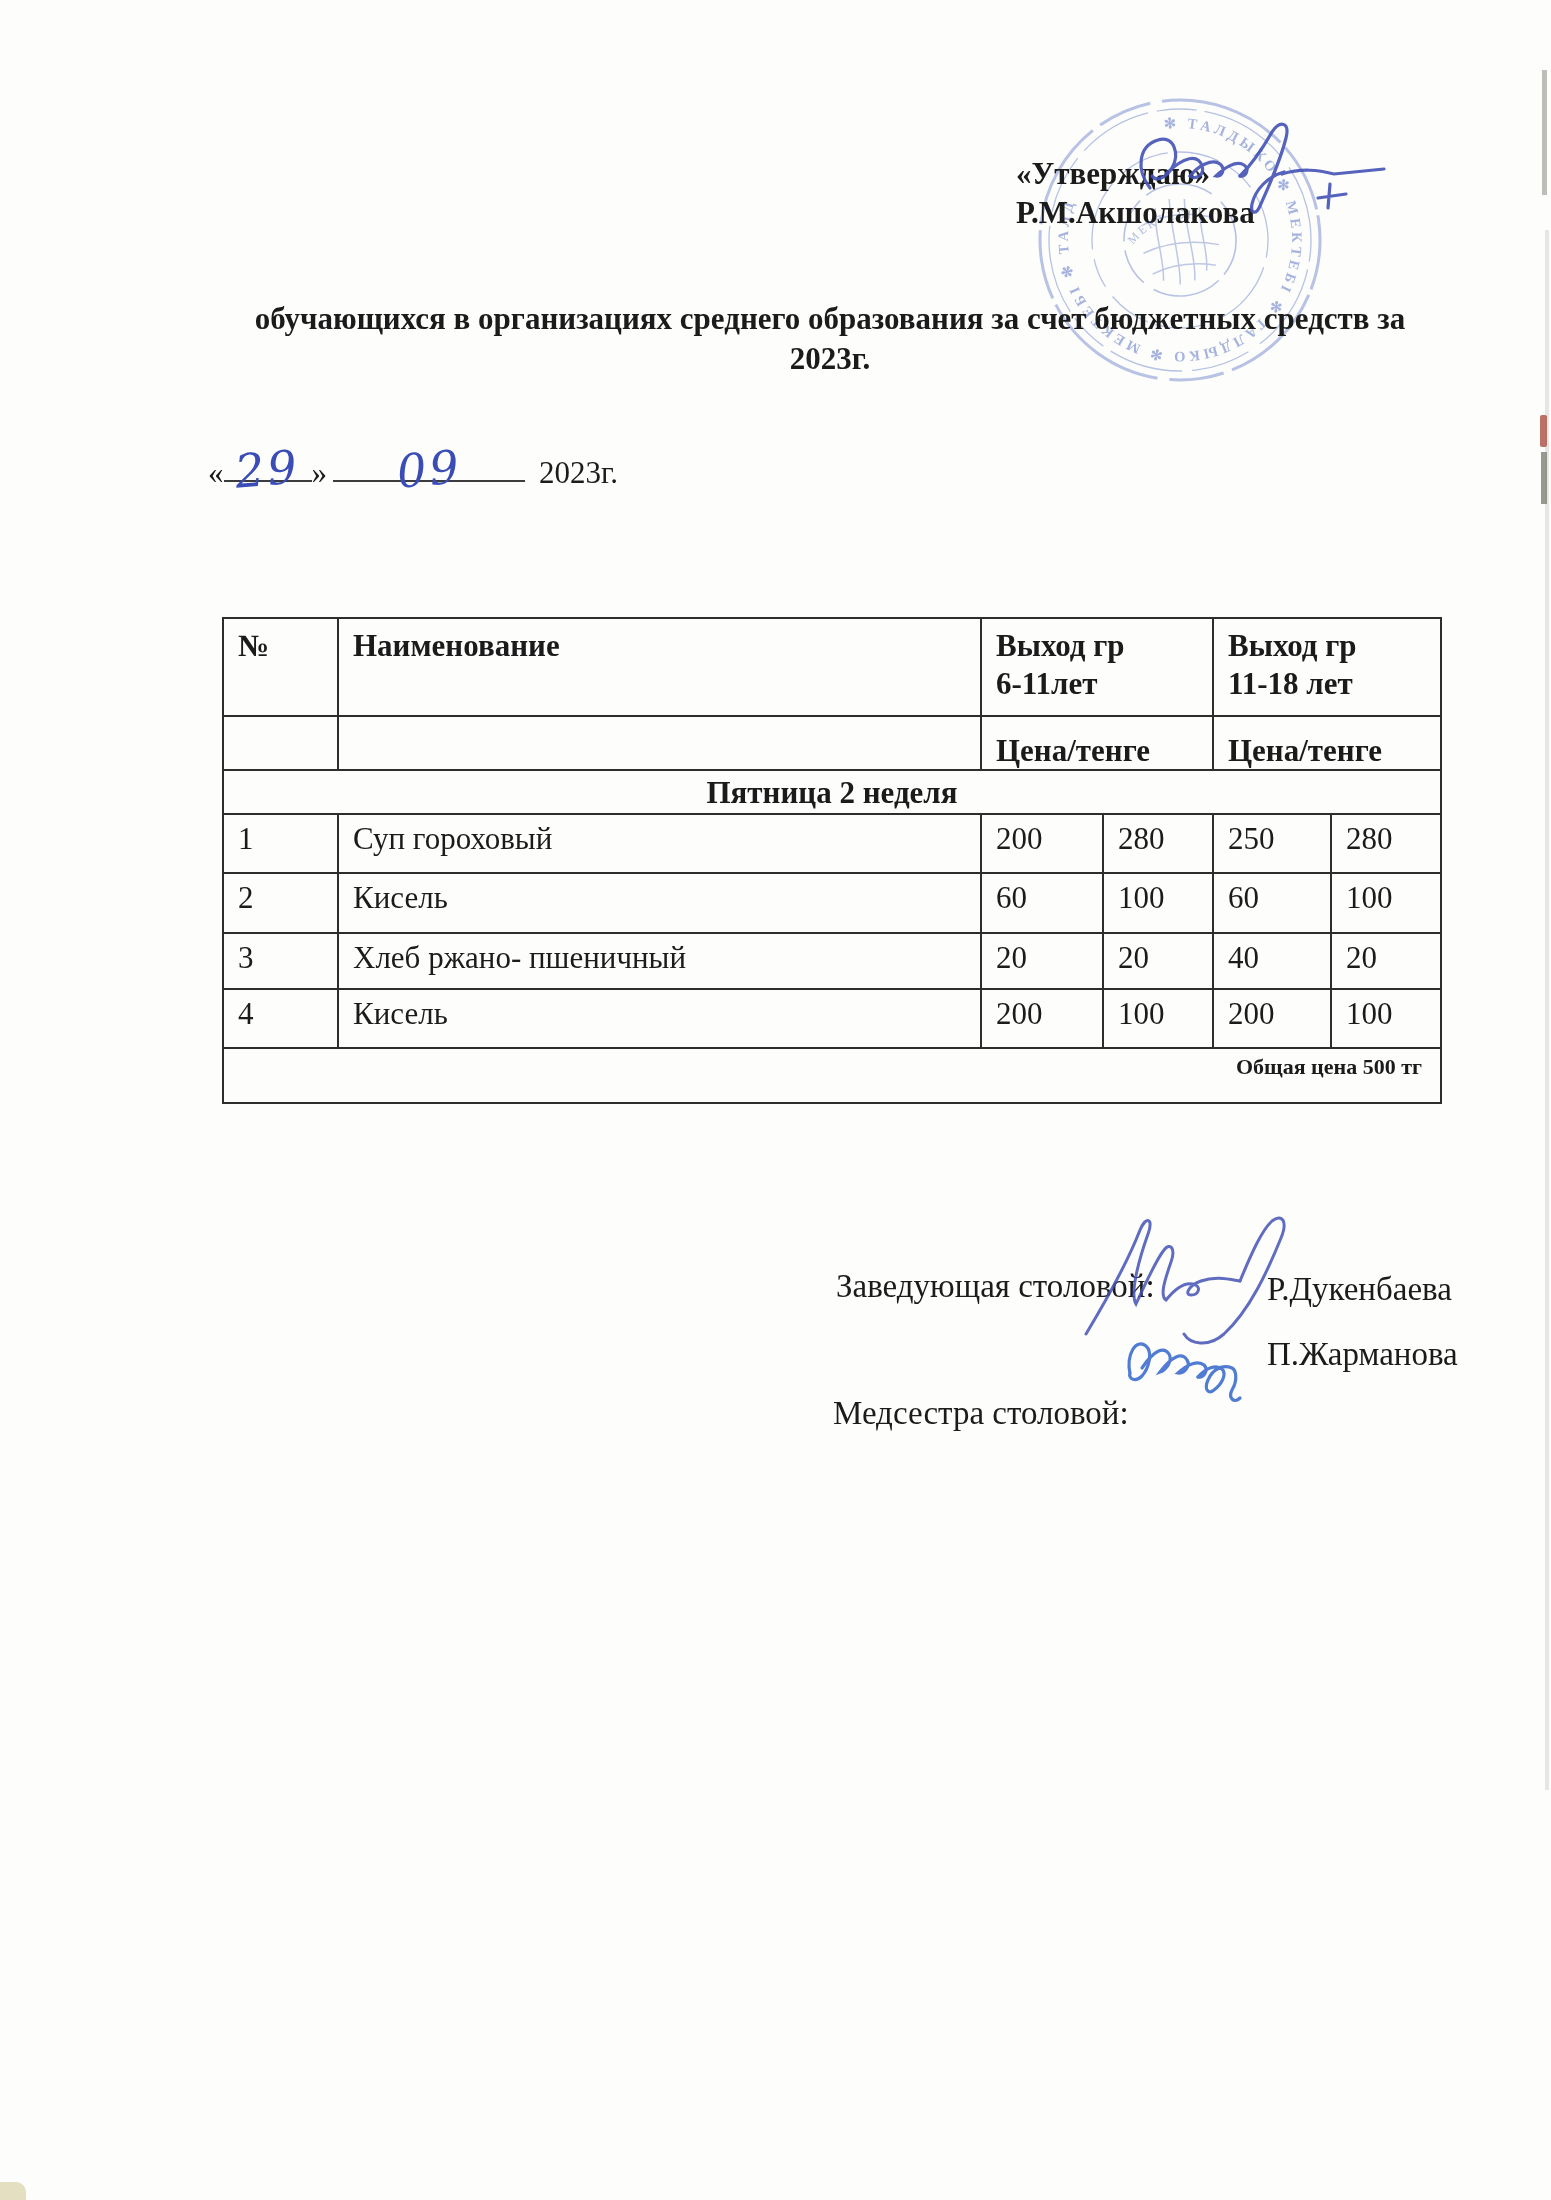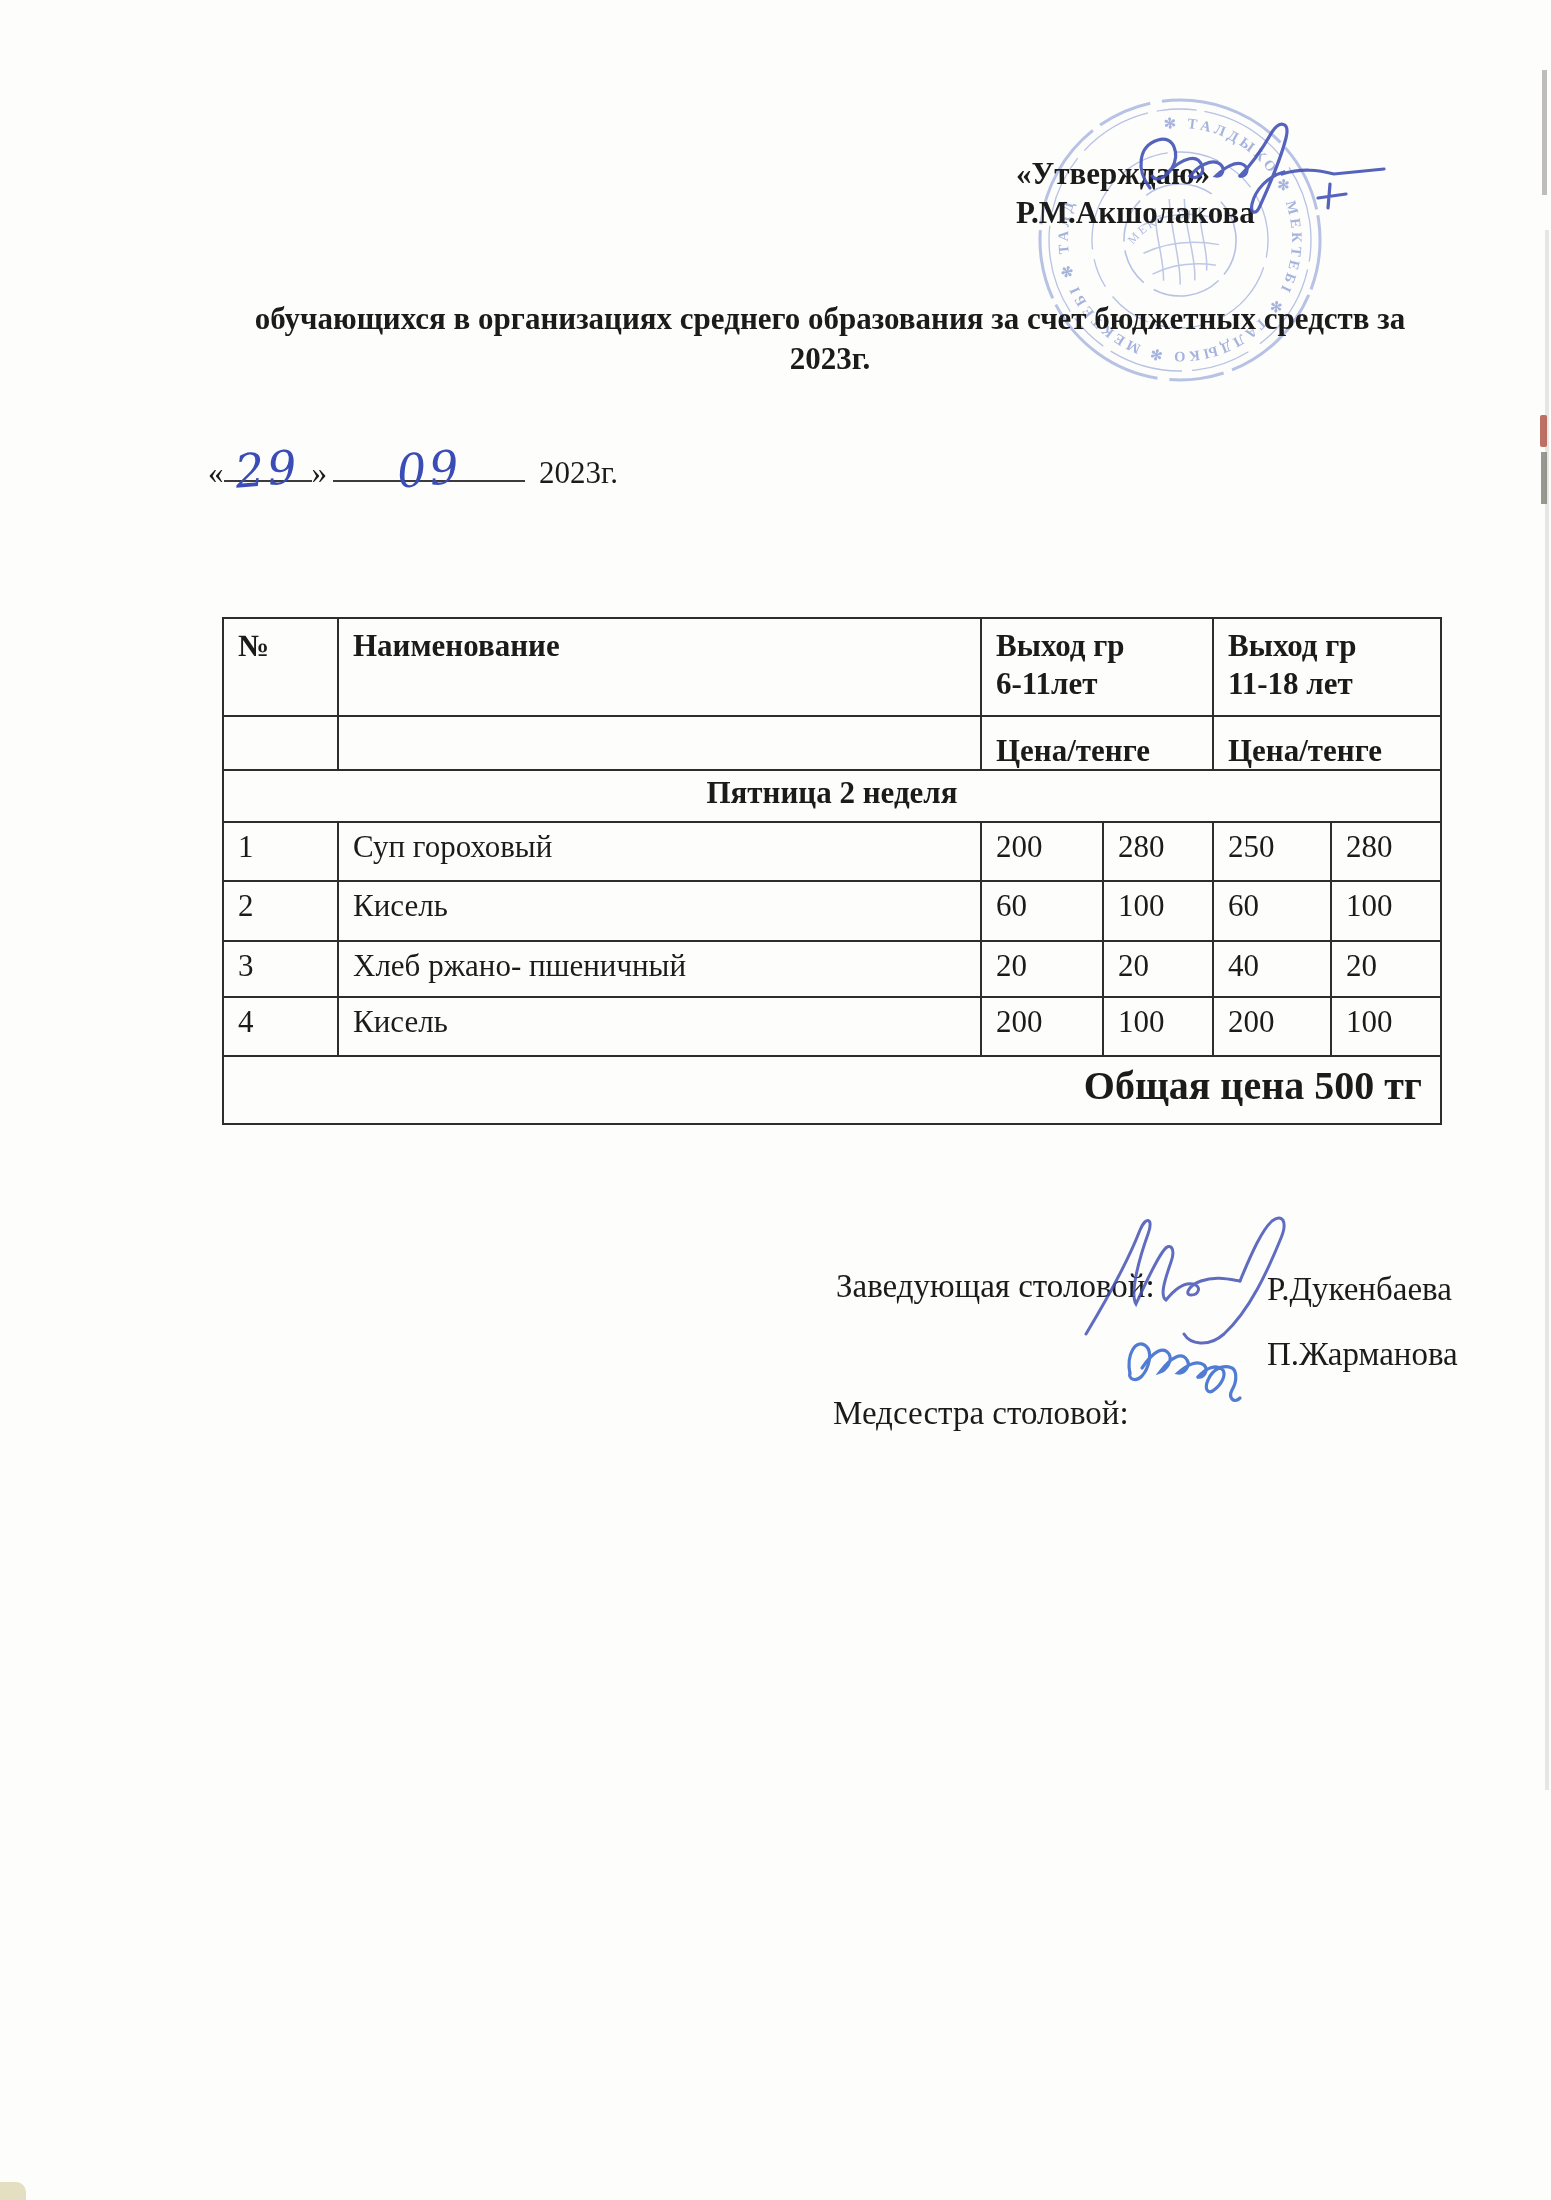--- a/index.html
+++ b/index.html
@@ -38,26 +38,26 @@
         display:inline-block; transform:rotate(-5deg); position:relative; top:2px; letter-spacing:3px; }
   .date-year { margin-left:14px; }
 
   
   .menu-table { position:absolute; left:222px; top:617px; }
   table { border-collapse:collapse; table-layout:fixed; width:1218px; font-size:31px; }
   td { border:2px solid #2d2d2d; vertical-align:top; overflow:hidden; }
   tr.hrow1 td { height:98px; font-weight:bold; padding:8px 6px 0 14px; line-height:38px; }
   tr.hrow1 td.out-col { white-space:pre-line; }
   tr.hrow2 td { height:38px; font-weight:bold; padding:16px 6px 0 14px; line-height:36px; }
-  tr.section-row td { height:52px; font-weight:bold; text-align:center; padding-top:4px;margin-top:10px; }
+  tr.section-row td { height:44px; font-weight:bold; text-align:center; padding-top:4px;margin-top:10px; }
   tr.data-row td { padding:6px 6px 0 14px; }
   tr.r1 td { height:59px; } tr.r2 td { height:60px; }
   tr.r3 td { height:56px; } tr.r4 td { height:59px; }
   td.name-cell { padding-left:17px; }
-  tr.total-row td { height:68px; font-weight:bold; text-align:right; padding:5px 18px 0 0; font-size:40px;margin-left:23px; }
+  tr.total-row td { height:55px; font-weight:bold; text-align:right; padding:5px 18px 0 0; font-size:22px;margin-left:23px; }
 
   
   .sig-label1 { position:absolute; left:836px;  top:1268px; font-size:33px; }
   .sig-name1  { position:absolute; left:1267px; top:1271px; font-size:33px; }
   .sig-label2 { position:absolute; left:833px;  top:1395px; font-size:33px; }
   .sig-name2  { position:absolute; left:1267px; top:1336px; font-size:33px; }
   .sig1-svg { position:absolute; left:1072px; top:1208px; width:268px; height:145px; }
   .sig2-svg { position:absolute; left:1120px; top:1316px; width:145px; height:95px; }
 </style>
 </head>

